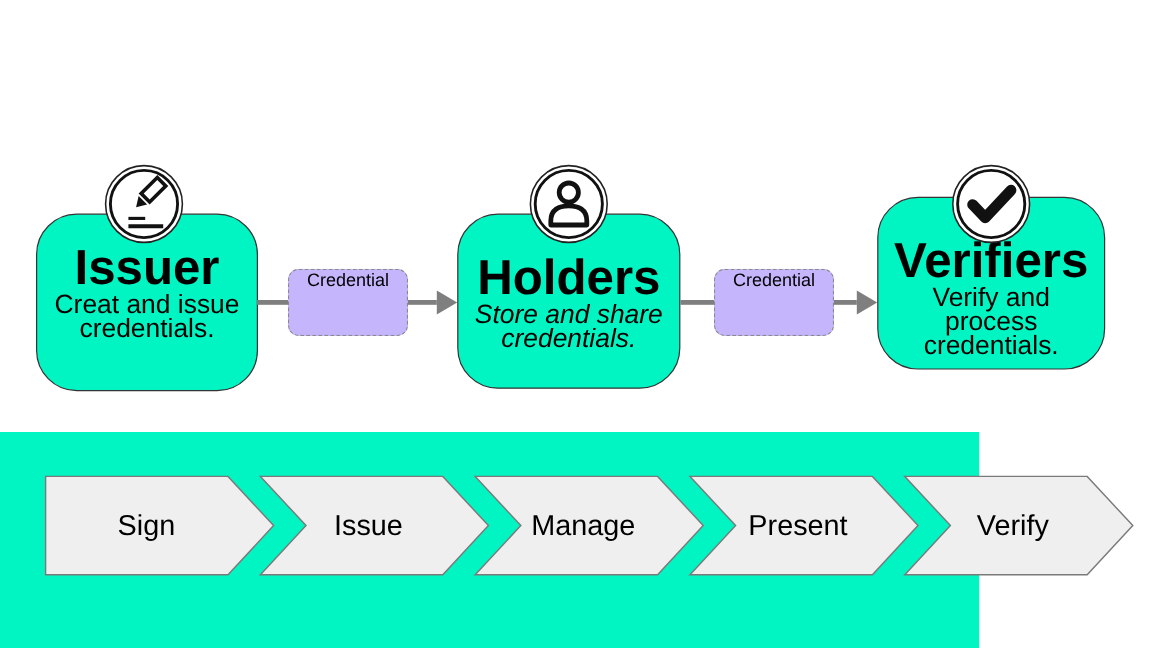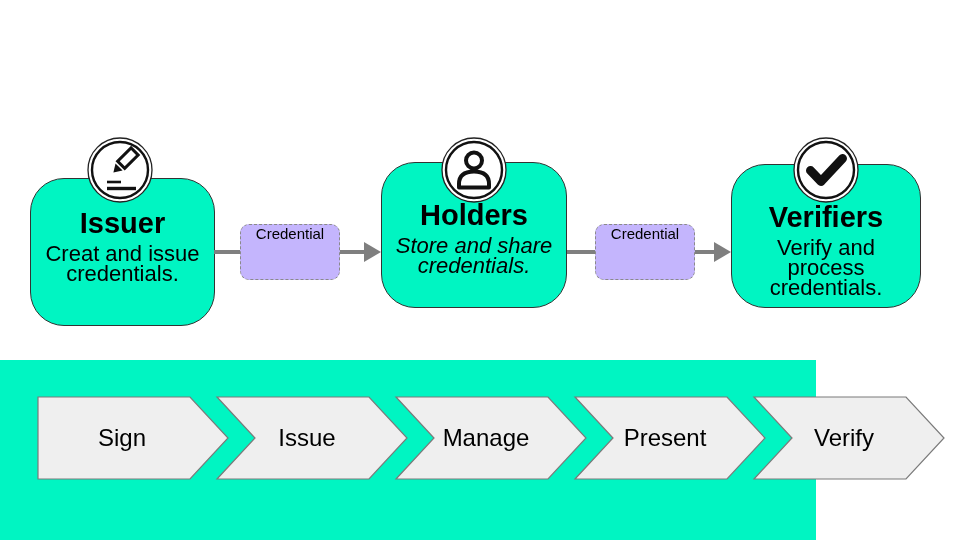--- a/index.html
+++ b/index.html
@@ -8,21 +8,21 @@
     background:#ffffff;color:var(--text,#000);
     font-family:"Liberation Sans",sans-serif;
   }
   
   .stage{
     position:absolute;box-sizing:border-box;text-align:center;
     background:var(--accent,#00F5C2);
     border:1.5px solid var(--box_border,#333333);
     border-radius:34px;
   }
-  .stage .title{font-weight:bold;font-size:29px;line-height:36px;}
+  .stage .title{font-weight:bold;font-size:41px;line-height:36px;}
   .stage .desc{font-size:22px;line-height:20px;margin:3px auto 0;}
   
   .icon-badge{position:absolute;width:70px;height:70px;z-index:3;}
   
   .connector-line{position:absolute;height:4px;background:var(--connector,#7F7F7F);z-index:1;}
   .arrow-head{
     position:absolute;width:0;height:0;z-index:1;
     border-top:10px solid transparent;border-bottom:10px solid transparent;
     border-left:17px solid var(--connector,#7F7F7F);
   }
@@ -73,21 +73,21 @@
   </div>
   <div class="connector-line" style="left:340px;top:250px;width:24px;"></div>
   <div class="arrow-head" style="left:364px;top:242px;"></div>
 
   <svg class="icon-badge" style="left:439px;top:135px;" viewBox="-35 -35 70 70">
     <circle r="32" fill="#ffffff" stroke="#222222" stroke-width="1.3"></circle>
     <circle r="28" fill="#ffffff" stroke="#111111" stroke-width="2.4"></circle>
     <circle cx="0" cy="-9.5" r="8" fill="none" stroke="#111111" stroke-width="4"></circle>
     <path d="M -15,17.5 L -15,14 C -15,4.5 -8,1.5 0,1.5 C 8,1.5 15,4.5 15,14 L 15,17.5 Z" fill="none" stroke="#111111" stroke-width="4" stroke-linejoin="round"></path>
   </svg>
-  <div class="stage" style="left:381px;top:162px;width:186px;height:146px;padding-top:34px;">
+  <div class="stage" style="left:381px;top:178px;width:186px;height:146px;padding-top:34px;">
     <div class="title">Holders</div>
     <div class="desc" style="width:166px;font-style:italic;">Store and share credentials.</div>
   </div>
 
   <div class="connector-line" style="left:567px;top:250px;width:28px;"></div>
   <div class="credential" style="left:595px;top:224px;">
     <span>Credential</span>
   </div>
   <div class="connector-line" style="left:695px;top:250px;width:19px;"></div>
   <div class="arrow-head" style="left:714px;top:242px;"></div>

